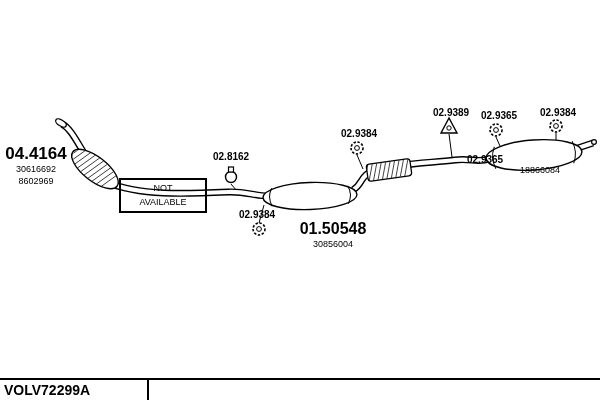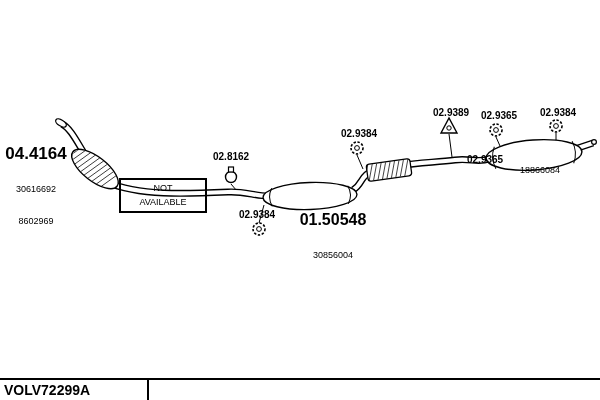--- a/index.html
+++ b/index.html
@@ -6,21 +6,21 @@
   html,body{background:#fff;}
   .page{
     position:relative;width:600px;height:400px;background:#ffffff;
     font-family:"Liberation Sans",sans-serif;color:#000;overflow:hidden;
   }
   svg.drawing{position:absolute;left:0;top:0;}
   .po{fill:none;stroke:#000;stroke-width:7;}
   .pi{fill:none;stroke:#fff;stroke-width:4.2;}
   .thin{fill:none;stroke:#000;stroke-width:1;}
   .label{position:absolute;white-space:nowrap;}
-  .stack{display:flex;flex-direction:column;align-items:center;line-height:1.25;gap:20px;}
+  .stack{display:flex;flex-direction:column;align-items:center;line-height:1.25;}
   .code-lg{font-weight:bold;font-size:16px;}
   .code-xl{font-weight:bold;font-size:17px;}
   .code-sm{font-weight:bold;font-size:10px;}
   .sub{font-size:9px;}
   .na-box{
     position:absolute;left:119px;top:178px;width:88px;height:35px;
     border:2px solid #000;display:flex;flex-direction:column;
     align-items:center;justify-content:center;
     font-weight:normal;font-size:9px;line-height:1.45;text-align:center;
   }
@@ -153,21 +153,21 @@
     <span>AVAILABLE</span>
   </div>
 
 
   <div class="label code-sm" style="left:213px;top:151px">02.8162</div>
 
   <div class="label code-sm" style="left:341px;top:128px">02.9384</div>
 
   <div class="label code-sm" style="left:239px;top:209px">02.9384</div>
 
-  <div class="label stack" style="left:288px;top:210px;width:90px">
+  <div class="label stack" style="left:288px;top:219px;width:90px">
     <span class="code-lg">01.50548</span>
     <span class="sub">30856004</span>
   </div>
 
   <div class="label code-sm" style="left:433px;top:107px">02.9389</div>
 
   <div class="label code-sm" style="left:481px;top:110px">02.9365</div>
 
   <div class="label code-sm" style="left:540px;top:107px">02.9384</div>
 

